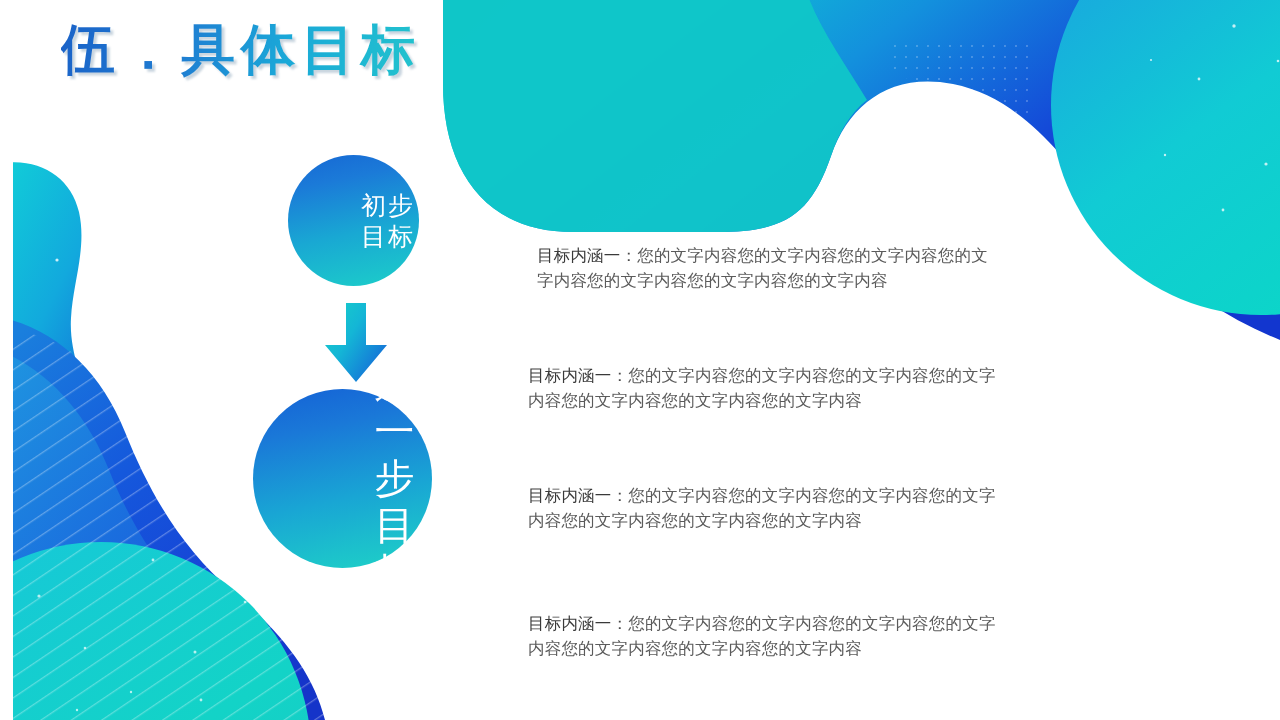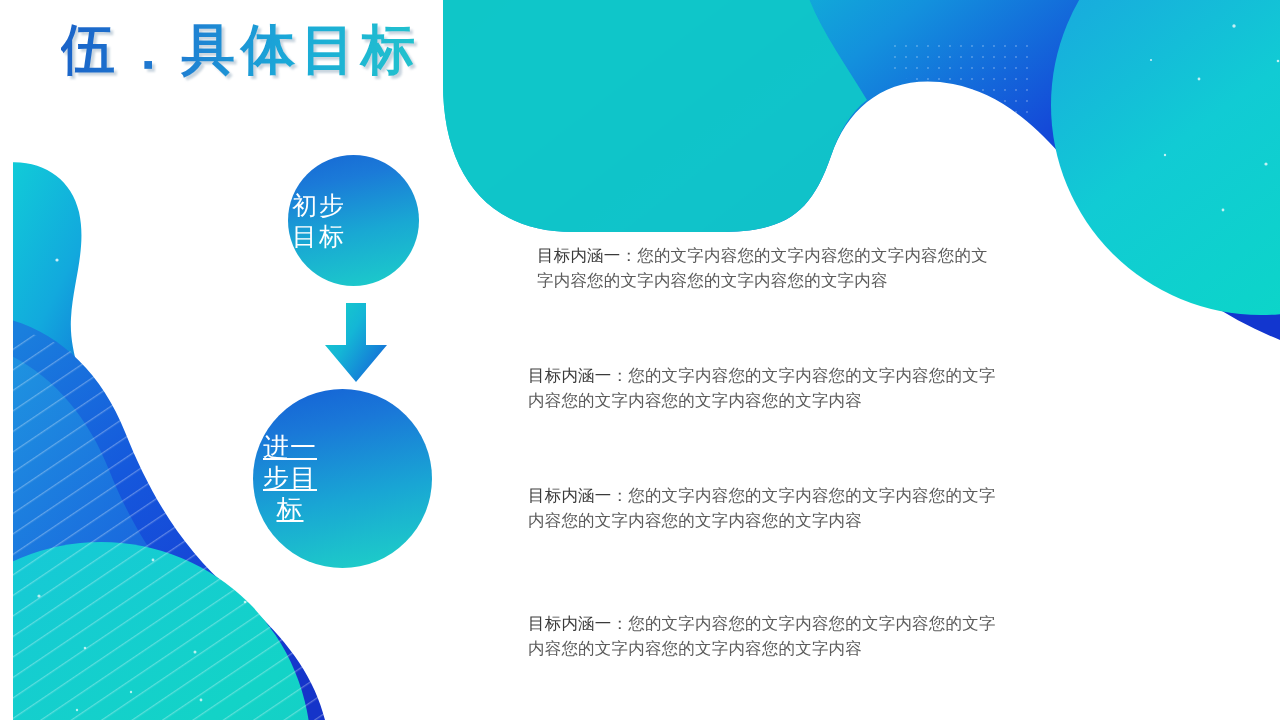--- a/index.html
+++ b/index.html
@@ -52,21 +52,21 @@
     position: absolute;
     left: 0;
     top: 0;
     z-index: 25;
   }
   .flow-circle {
     position: absolute;
     border-radius: 50%;
     display: flex;
     align-items: center;
-    justify-content: flex-start;
+    justify-content: flex-end;
     text-align: center;
     color: #ffffff;
     box-sizing: border-box;
   }
   #circle-primary {
     left: 275px;
     top: 155px;
     width: 131px;
     height: 131px;
     background: linear-gradient(168deg, #1668d4 0%, #1b7ad8 22%, #19a8d3 58%, #1ccfc9 100%);
@@ -78,25 +78,24 @@
     width: 62px;
   }
   #circle-secondary {
     left: 240px;
     top: 389px;
     width: 179px;
     height: 179px;
     background: linear-gradient(168deg, #1461d6 0%, #1a78d8 24%, #19a6d4 60%, #1ed3c6 100%);
   }
   #circle-secondary .circle-text {
-    font-size: 26px;
+    font-size: 40px;
     line-height: 1.18;
     letter-spacing: 1px;
     width: 74px;
-    text-decoration: underline;
   }
   #flow-arrow {
     position: absolute;
     left: 308px;
     top: 303px;
     width: 70px;
     height: 80px;
   }
 
   

